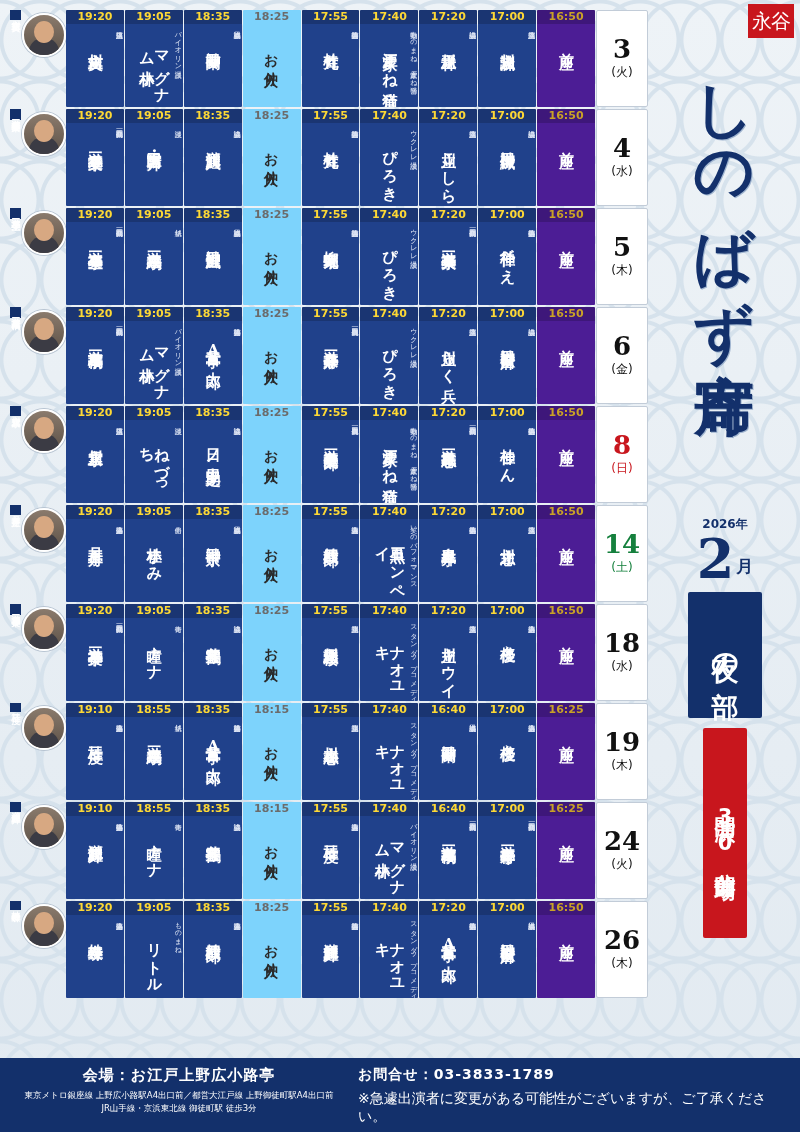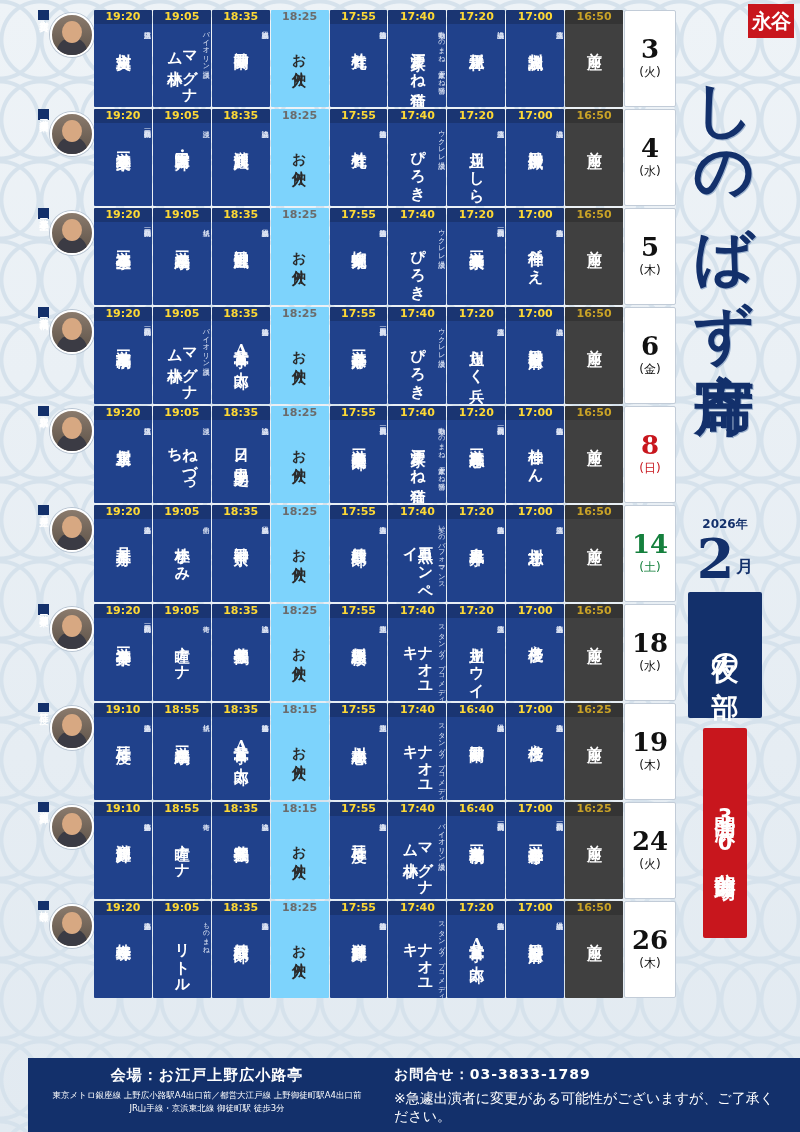--- a/index.html
+++ b/index.html
@@ -15,32 +15,32 @@
   .bg-wave {
     position:absolute; inset:0;
     background:
       radial-gradient(circle at 0 40px, transparent 36px, #d6e2ec 37px, #d6e2ec 40px, transparent 41px),
       radial-gradient(circle at 40px 40px, transparent 36px, #d6e2ec 37px, #d6e2ec 40px, transparent 41px),
       radial-gradient(circle at 80px 40px, transparent 36px, #d6e2ec 37px, #d6e2ec 40px, transparent 41px),
       linear-gradient(#eef3f7,#e2eaf1);
     background-size:80px 80px,80px 80px,80px 80px,100% 100%;
     z-index:0;
   }
-  .sheet { position:absolute; inset:0; z-index:1;margin-left:28px; }
+  .sheet { position:absolute; inset:0; z-index:1; }
 
   
   .title-col{
     position:absolute; right:0; top:0; width:150px; height:1058px;
     display:flex; flex-direction:column; align-items:center;
     padding-top:4px;
   }
   .brand-mark{
     width:46px;height:34px;background:#c8161d;color:#fff;
     display:flex;align-items:center;justify-content:center;
-    font-size:20px;font-weight:bold;letter-spacing:-1px;
+    font-size:20px;font-weight:normal;letter-spacing:-1px;
     margin-bottom:2px; align-self:flex-end; margin-right:6px;
   }
   .main-title{
     writing-mode:vertical-rl; text-orientation:upright;
     font-family:"DejaVu Serif", serif;
     font-size:60px; font-weight:bold; color:#13306b;
     line-height:1.0; letter-spacing:2px;
     height:470px; margin-top:2px;
     text-shadow:1px 1px 0 #9fb4cf;
   }
@@ -98,21 +98,21 @@
     max-height:90px; line-height:1.05;
   }
   .acts{ display:flex; flex:1; }
   .cell{
     position:relative; flex:1; margin-right:1px;
     background:#20418b; color:#fff;
     display:flex; flex-direction:column; align-items:center;
     border-radius:1px; overflow:hidden;
   }
   .cell.naka{ background:#7dd3fc; color:#2a2a2a; }
-  .cell.maeza{ background:#404040; }
+  .cell.maeza{ background:#4c1d95; }
   .time{
     width:100%; text-align:center; font-size:11px; font-weight:bold;
     color:#fdd835; background:rgba(0,0,0,.18); line-height:14px;
   }
   .time.dim{ color:#c9a227; }
   .genre{
     writing-mode:vertical-rl; text-orientation:upright;
     font-size:7px; line-height:1.05; color:#dfe6f5;
     position:absolute; right:2px; top:16px; height:74px;
     letter-spacing:0px; white-space:nowrap;
@@ -134,21 +134,21 @@
   }
   .dnum{ font-size:26px; font-weight:bold; color:#111; line-height:1; font-family:"DejaVu Serif",serif;}
   .dwk{ font-size:12px; color:#111; margin-top:2px; }
   .datecell.sun .dnum, .datecell.sun .dwk { color:#c8161d; }
   .datecell.sat .dnum, .datecell.sat .dwk { color:#15803d; }
 
   
   .footer{
     position:absolute; left:0; right:0; bottom:0; height:74px;
     background:#13306b; color:#fff; display:flex;
-    padding:8px 14px; gap:14px;
+    padding:8px 14px; gap:6px;
   }
   .f-left{ width:330px; text-align:center; }
   .f-venue{ font-size:15px; font-weight:bold; letter-spacing:1px; }
   .f-addr{ font-size:11px; margin-top:2px; }
   .f-access{ font-size:8.5px; margin-top:4px; line-height:1.5; }
   .f-right{ flex:1; padding-left:8px; }
   .f-line{ font-size:14px; font-weight:bold; letter-spacing:1px; margin-bottom:5px;}
   .f-note{ font-size:14px; margin-top:6px; }
 </style>
 </head>

